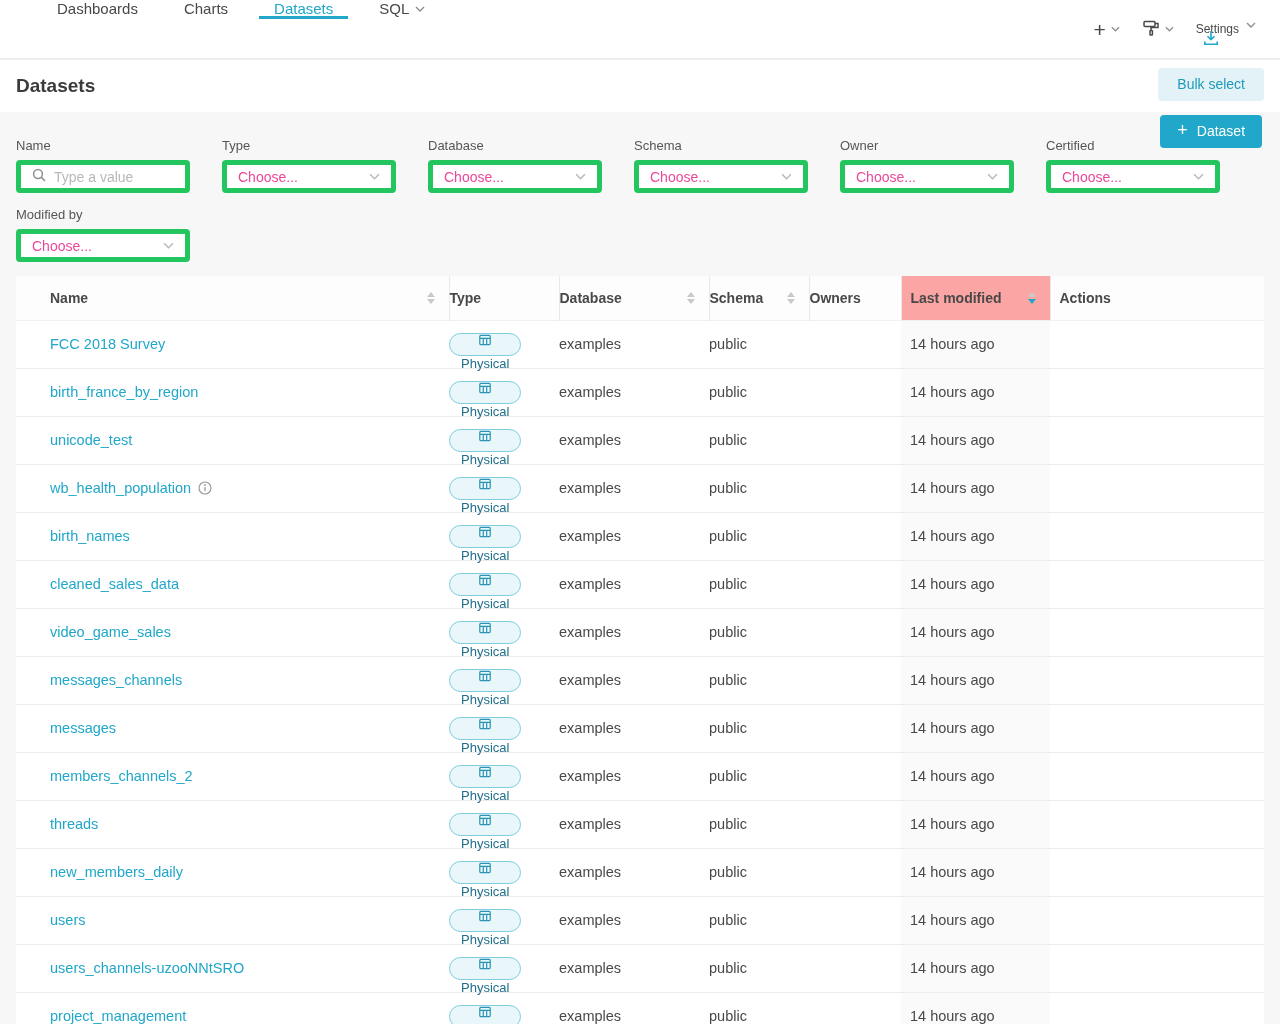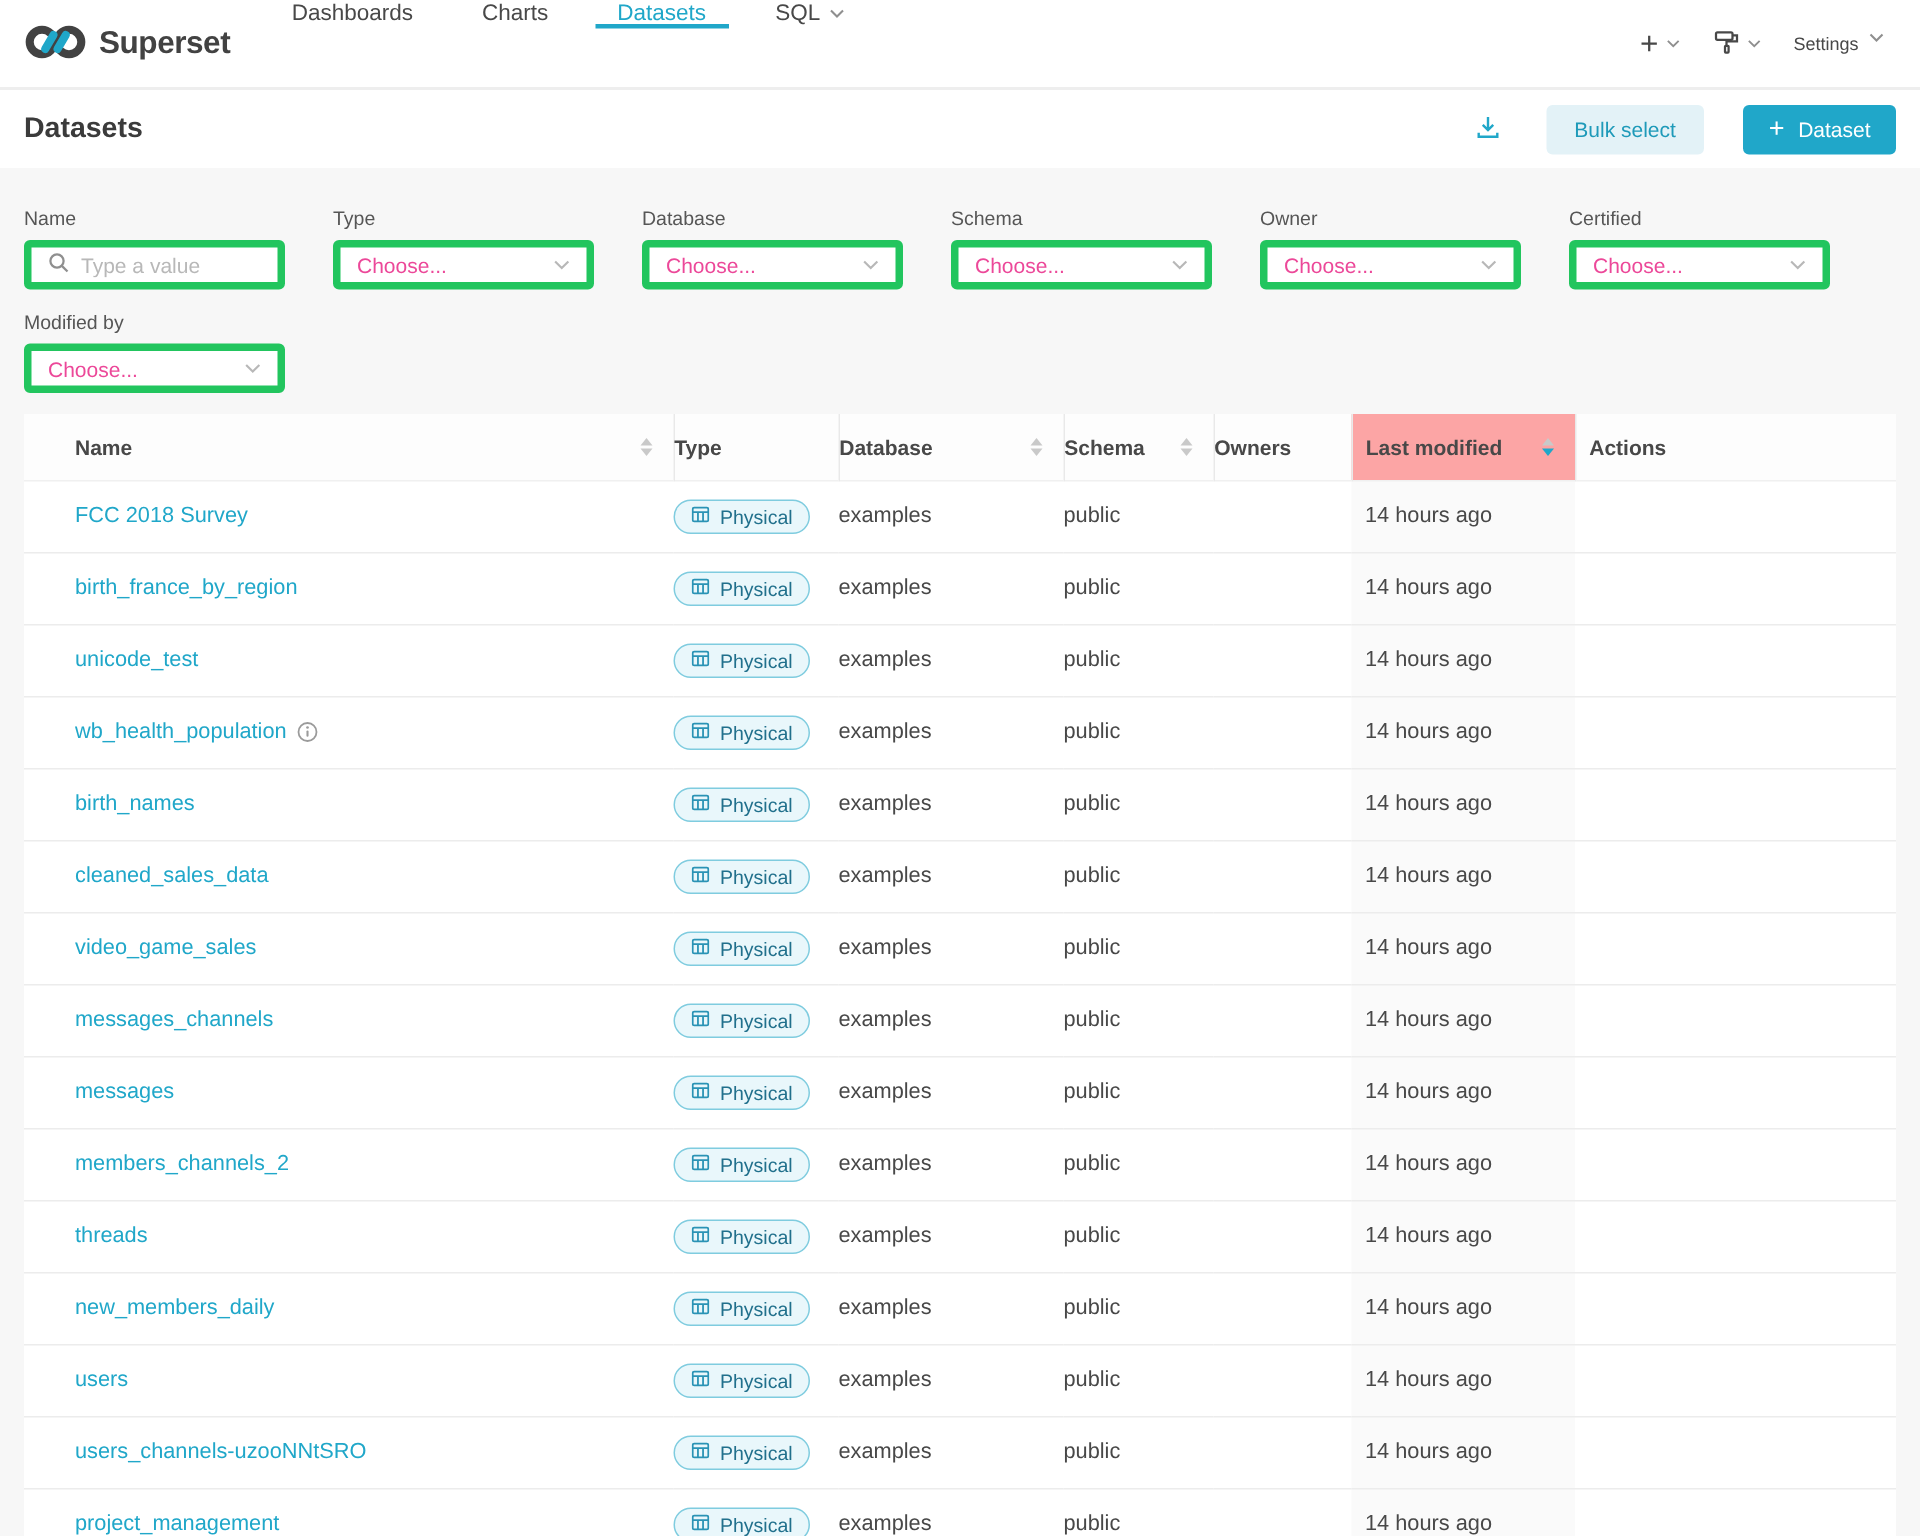--- a/index.html
+++ b/index.html
@@ -35,21 +35,21 @@
   .icon-menu { display: flex; align-items: center; gap: 5px; padding: 0 8px; cursor: pointer; }
   .settings-menu { display: flex; align-items: flex-start; gap: 7px; padding: 0 8px; font-size: 12px; cursor: pointer; }
   .plus-glyph { font-size: 21px; color: #484848; line-height: 1; font-weight: 400; }
 
   
   .page-header {
     height: 52px; background: #fff;
     display: flex; align-items: center; padding: 0 16px;
   }
   .page-title { font-size: 19px; font-weight: bold; color: #3b3b3b; }
-  .header-actions { margin-left: auto; display: flex; align-items: center; gap: 26px; }
+  .header-actions { margin-left: auto; display: flex; align-items: center; gap: 14px; flex-direction: column; }
   .download-btn { display: flex; align-items: center; padding: 4px; cursor: pointer; }
   .btn { height: 33px; border: none; border-radius: 4px; font-size: 14px;
          font-family: inherit; cursor: pointer; display: inline-flex; align-items: center; }
   .btn-secondary { background: #e3f2f7; color: #1e9ab9; padding: 0 19px; font-weight: 500; }
   .btn-primary { background: #20a7c9; color: #fff; padding: 0 17px; gap: 9px; font-weight: 500; }
   .btn-primary .plus { font-size: 18px; font-weight: 400; margin-top: -2px; }
 
   
   .content { padding: 26px 16px 0 16px; }
   .filters-row { display: flex; gap: 32px; }
@@ -90,41 +90,30 @@
   tbody td { height: 48px; border-top: 1px solid #ececec; padding: 0; font-size: 14.5px; }
   tbody tr:first-child td { border-top: 1px solid #f0f0f0; }
   td.cell-name { padding-left: 34px; }
   td.cell-lastmod { background: #fafafa; padding-left: 9px; }
   a.ds-link { color: #20a7c9; text-decoration: none; cursor: pointer; }
   .name-wrap { display: flex; align-items: center; gap: 7px; }
 
   .badge {
     display: inline-flex; align-items: center; gap: 7px;
     height: 23px; padding: 0 11px; border-radius: 12px;
-    background: #e9f7fb; border: 1px solid #7fccdf; color: #21708c; font-size: 13px;
+    background: #e9f7fb; border: 1px solid #7fccdf; color: #21708c; font-size: 13px; flex-direction: column;
   }
 
   .chev { display: inline-flex; }
   .info-icon { display: none; align-items: center; }
 </style>
 </head>
 <body>
 
 <div class="navbar">
-  <div class="logo">
-    <span>
-      <svg width="42" height="26" viewBox="0 0 42 26">
-        <circle cx="12" cy="13" r="8.2" fill="none" stroke="#424242" stroke-width="5.4"></circle>
-        <circle cx="30" cy="13" r="8.2" fill="none" stroke="#424242" stroke-width="5.4"></circle>
-        <line x1="14.2" y1="17.6" x2="19.6" y2="8.4" stroke="#20a7c9" stroke-width="5.4" stroke-linecap="round"></line>
-        <line x1="22.4" y1="17.6" x2="27.8" y2="8.4" stroke="#20a7c9" stroke-width="5.4" stroke-linecap="round"></line>
-      </svg>
-    </span>
-    <span class="logo-text">Superset</span>
-  </div>
 
   <div class="nav-items">
     <div class="nav-item">
       <span>Dashboards</span>
     </div>
     <div class="nav-item">
       <span>Charts</span>
     </div>
     <div class="nav-item active">
       <span>Datasets</span>

